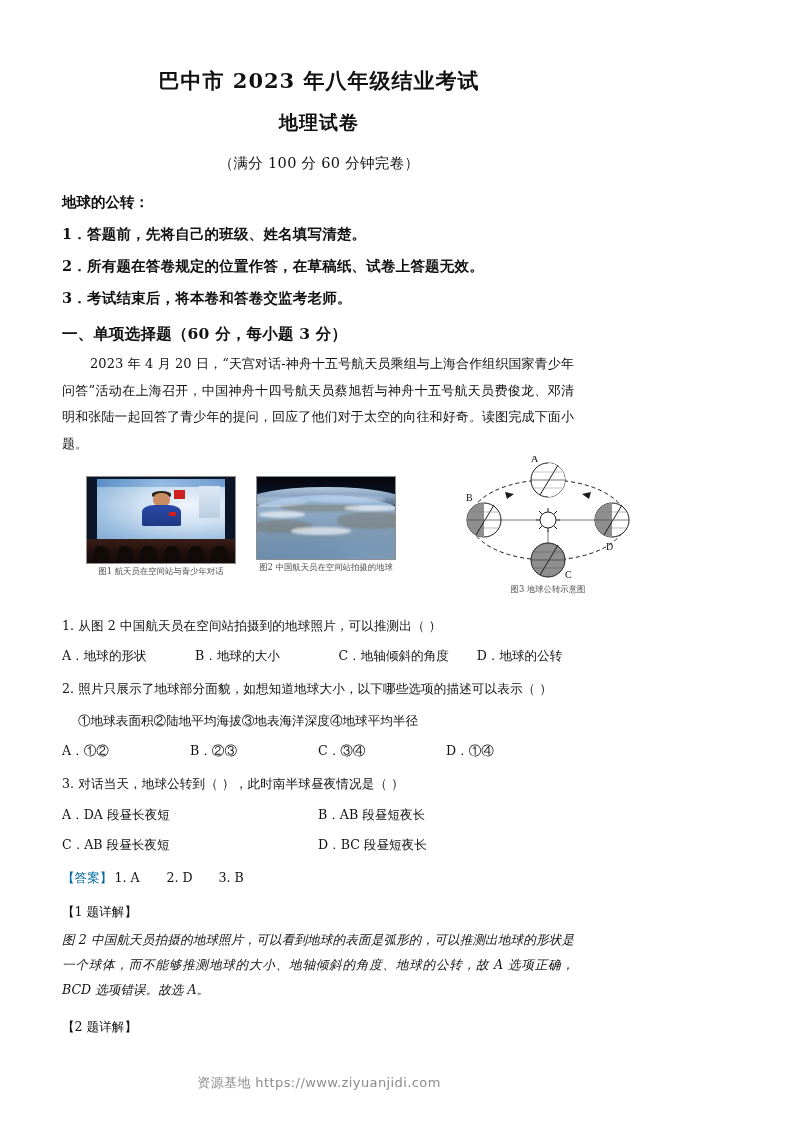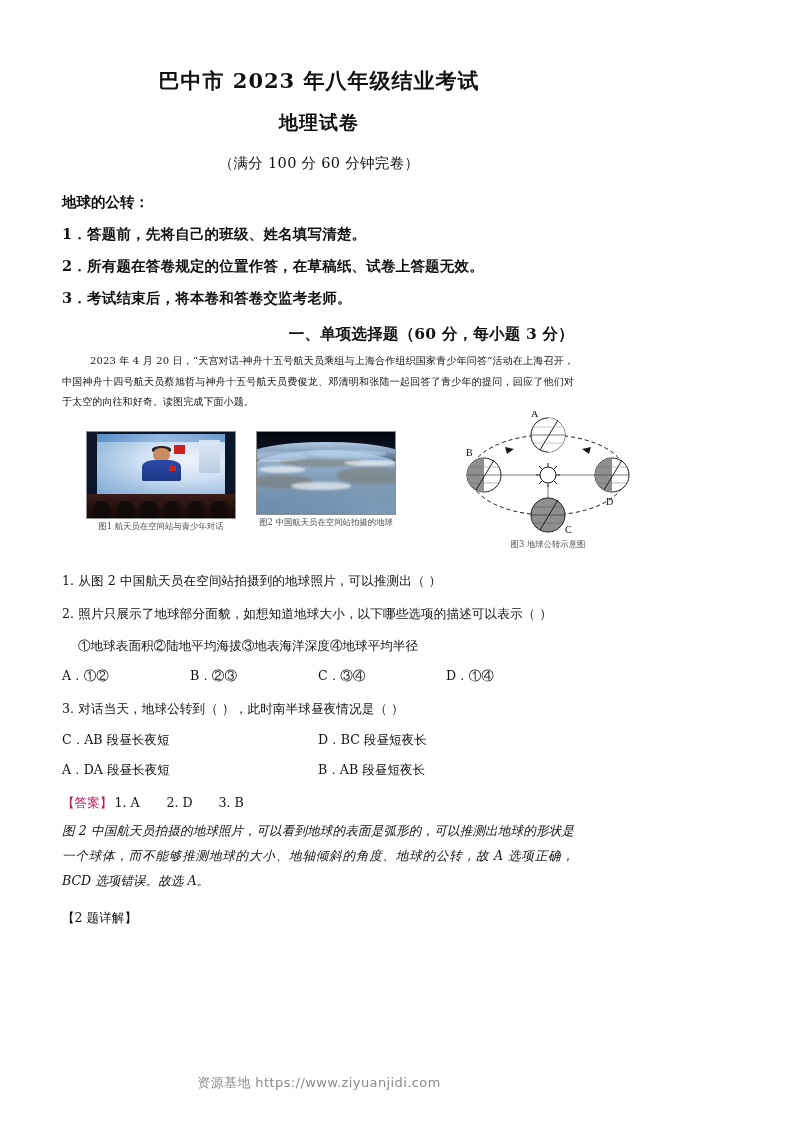--- a/index.html
+++ b/index.html
@@ -61,24 +61,23 @@
     font-size: 14.5px;
     font-weight: bold;
     margin: 13px 0 0 0;
     letter-spacing: .2px;
   }
   .section-head {
     font-size: 15.5px;
     font-weight: bold;
     margin: 16px 0 0 0;
     letter-spacing: .2px;
-    text-align: right;
   }
   .para {
-    font-size: 10px;
+    font-size: 13px;
     line-height: 2.05;
     text-align: justify;
     margin: 6px 0 0 0;
     text-indent: 28px;
     letter-spacing: .1px;
   }
 
   
   .figures {
     margin: 16px 0 0 0;
@@ -191,21 +190,21 @@
     margin: 13px 0 0 0;
   }
   .opt-row.cols4 > div { flex: 0 0 25%; }
   .opt-row.cols2 > div { flex: 0 0 50%; }
   .opt-row.cols4.wide > div:nth-child(1) { flex: 0 0 26%; }
   .opt-row.cols4.wide > div:nth-child(2) { flex: 0 0 28%; }
   .opt-row.cols4.wide > div:nth-child(3) { flex: 0 0 27%; }
 
   
   .ans-line { font-size: 12.6px; margin: 16px 0 0 0; }
-  .ans-tag { color: #be185d; }
+  .ans-tag { color: #0369a1; }
   .ans-tag + span { margin-left: 2px; }
   .ans-item { display: inline-block; min-width: 52px; }
   .sol-tag { font-size: 12.6px; margin: 14px 0 0 0; }
   .detail-head { font-size: 12.6px; margin: 17px 0 0 0; }
   .detail-body { font-size: 12.6px; line-height: 2.0; margin: 6px 0 16px 0; text-align: justify; font-style: italic; }
 
   
   .footer {
     position: absolute;
     left: 0;
@@ -347,45 +346,52 @@
             <polygon points="57,36 66,38 59,43" fill="#1a1a1a"></polygon>
             <polygon points="143,36 134,38 141,43" fill="#1a1a1a"></polygon>
           </svg>
         </div>
         <div class="fig-cap">图3 地球公转示意图</div>
       </div>
 
     </div>
 
     <div class="q-stem">1. 从图 2 中国航天员在空间站拍摄到的地球照片，可以推测出（    ）</div>
+    <div class="opt-row cols4 wide">
+      <div>A．地球的形状</div>
+      <div>B．地球的大小</div>
+      <div>C．地轴倾斜的角度</div>
+      <div>D．地球的公转</div>
+    </div>
 
     <div class="q-stem">2. 照片只展示了地球部分面貌，如想知道地球大小，以下哪些选项的描述可以表示（    ）</div>
     <div class="q-sub">①地球表面积②陆地平均海拔③地表海洋深度④地球平均半径</div>
     <div class="opt-row cols4">
       <div>A．①②</div>
       <div>B．②③</div>
       <div>C．③④</div>
       <div>D．①④</div>
     </div>
 
     <div class="q-stem">3. 对话当天，地球公转到（     ），此时南半球昼夜情况是（    ）</div>
     <div class="opt-row cols2">
+      <div>A．DA 段昼长夜短</div>
+      <div>B．AB 段昼短夜长</div>
+    </div>
+    <div class="opt-row cols2">
       <div>C．AB 段昼长夜短</div>
       <div>D．BC 段昼短夜长</div>
     </div>
-    <div class="opt-row cols2">
-      <div>A．DA 段昼长夜短</div>
-      <div>B．AB 段昼短夜长</div>
-    </div>
 
     <div class="ans-line">
       <span class="ans-tag">【答案】</span><span class="ans-item">1. A</span><span class="ans-item">2. D</span><span class="ans-item">3. B</span>
     </div>
 
 
+    <div class="detail-head">【1 题详解】</div>
     <div class="detail-body">图 2 中国航天员拍摄的地球照片，可以看到地球的表面是弧形的，可以推测出地球的形状是一个球体，而不能够推测地球的大小、地轴倾斜的角度、地球的公转，故 A 选项正确，BCD 选项错误。故选 A。</div>
     <div class="detail-head">【2 题详解】</div>
 
   </div>
 
   <div class="footer">资源基地 https://www.ziyuanjidi.com</div>
 
 </div>
 
 </body></html>

